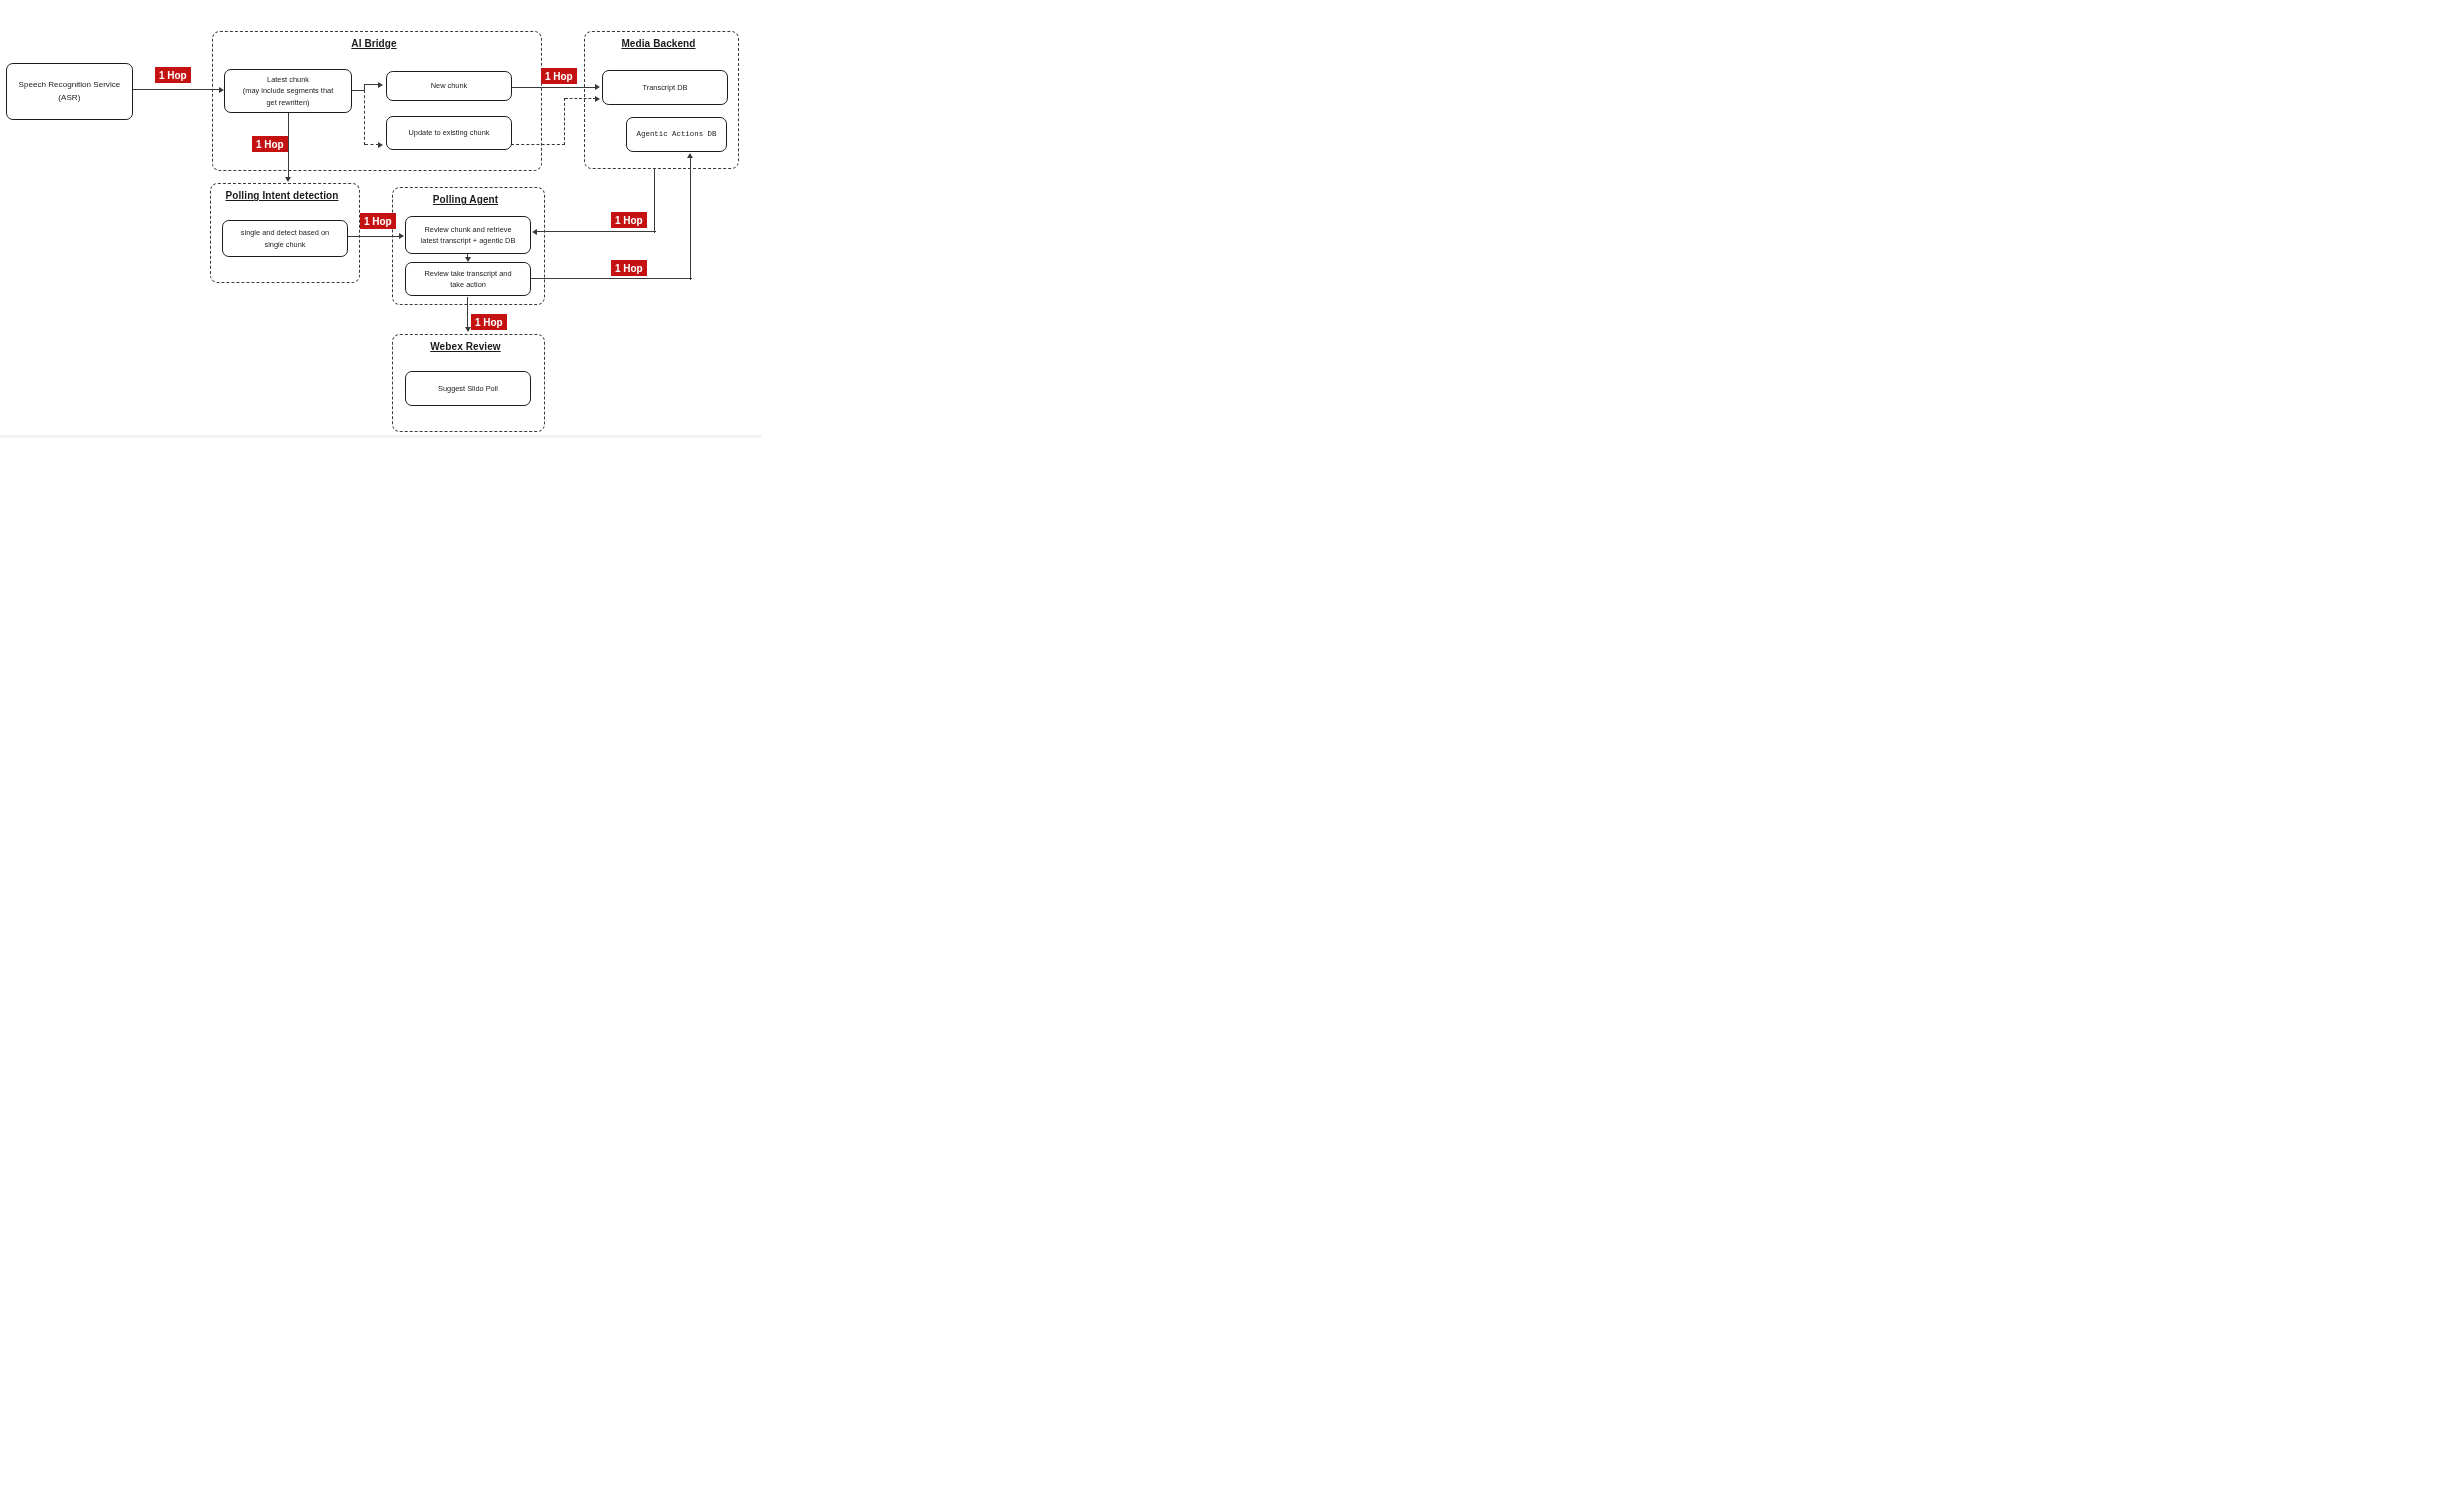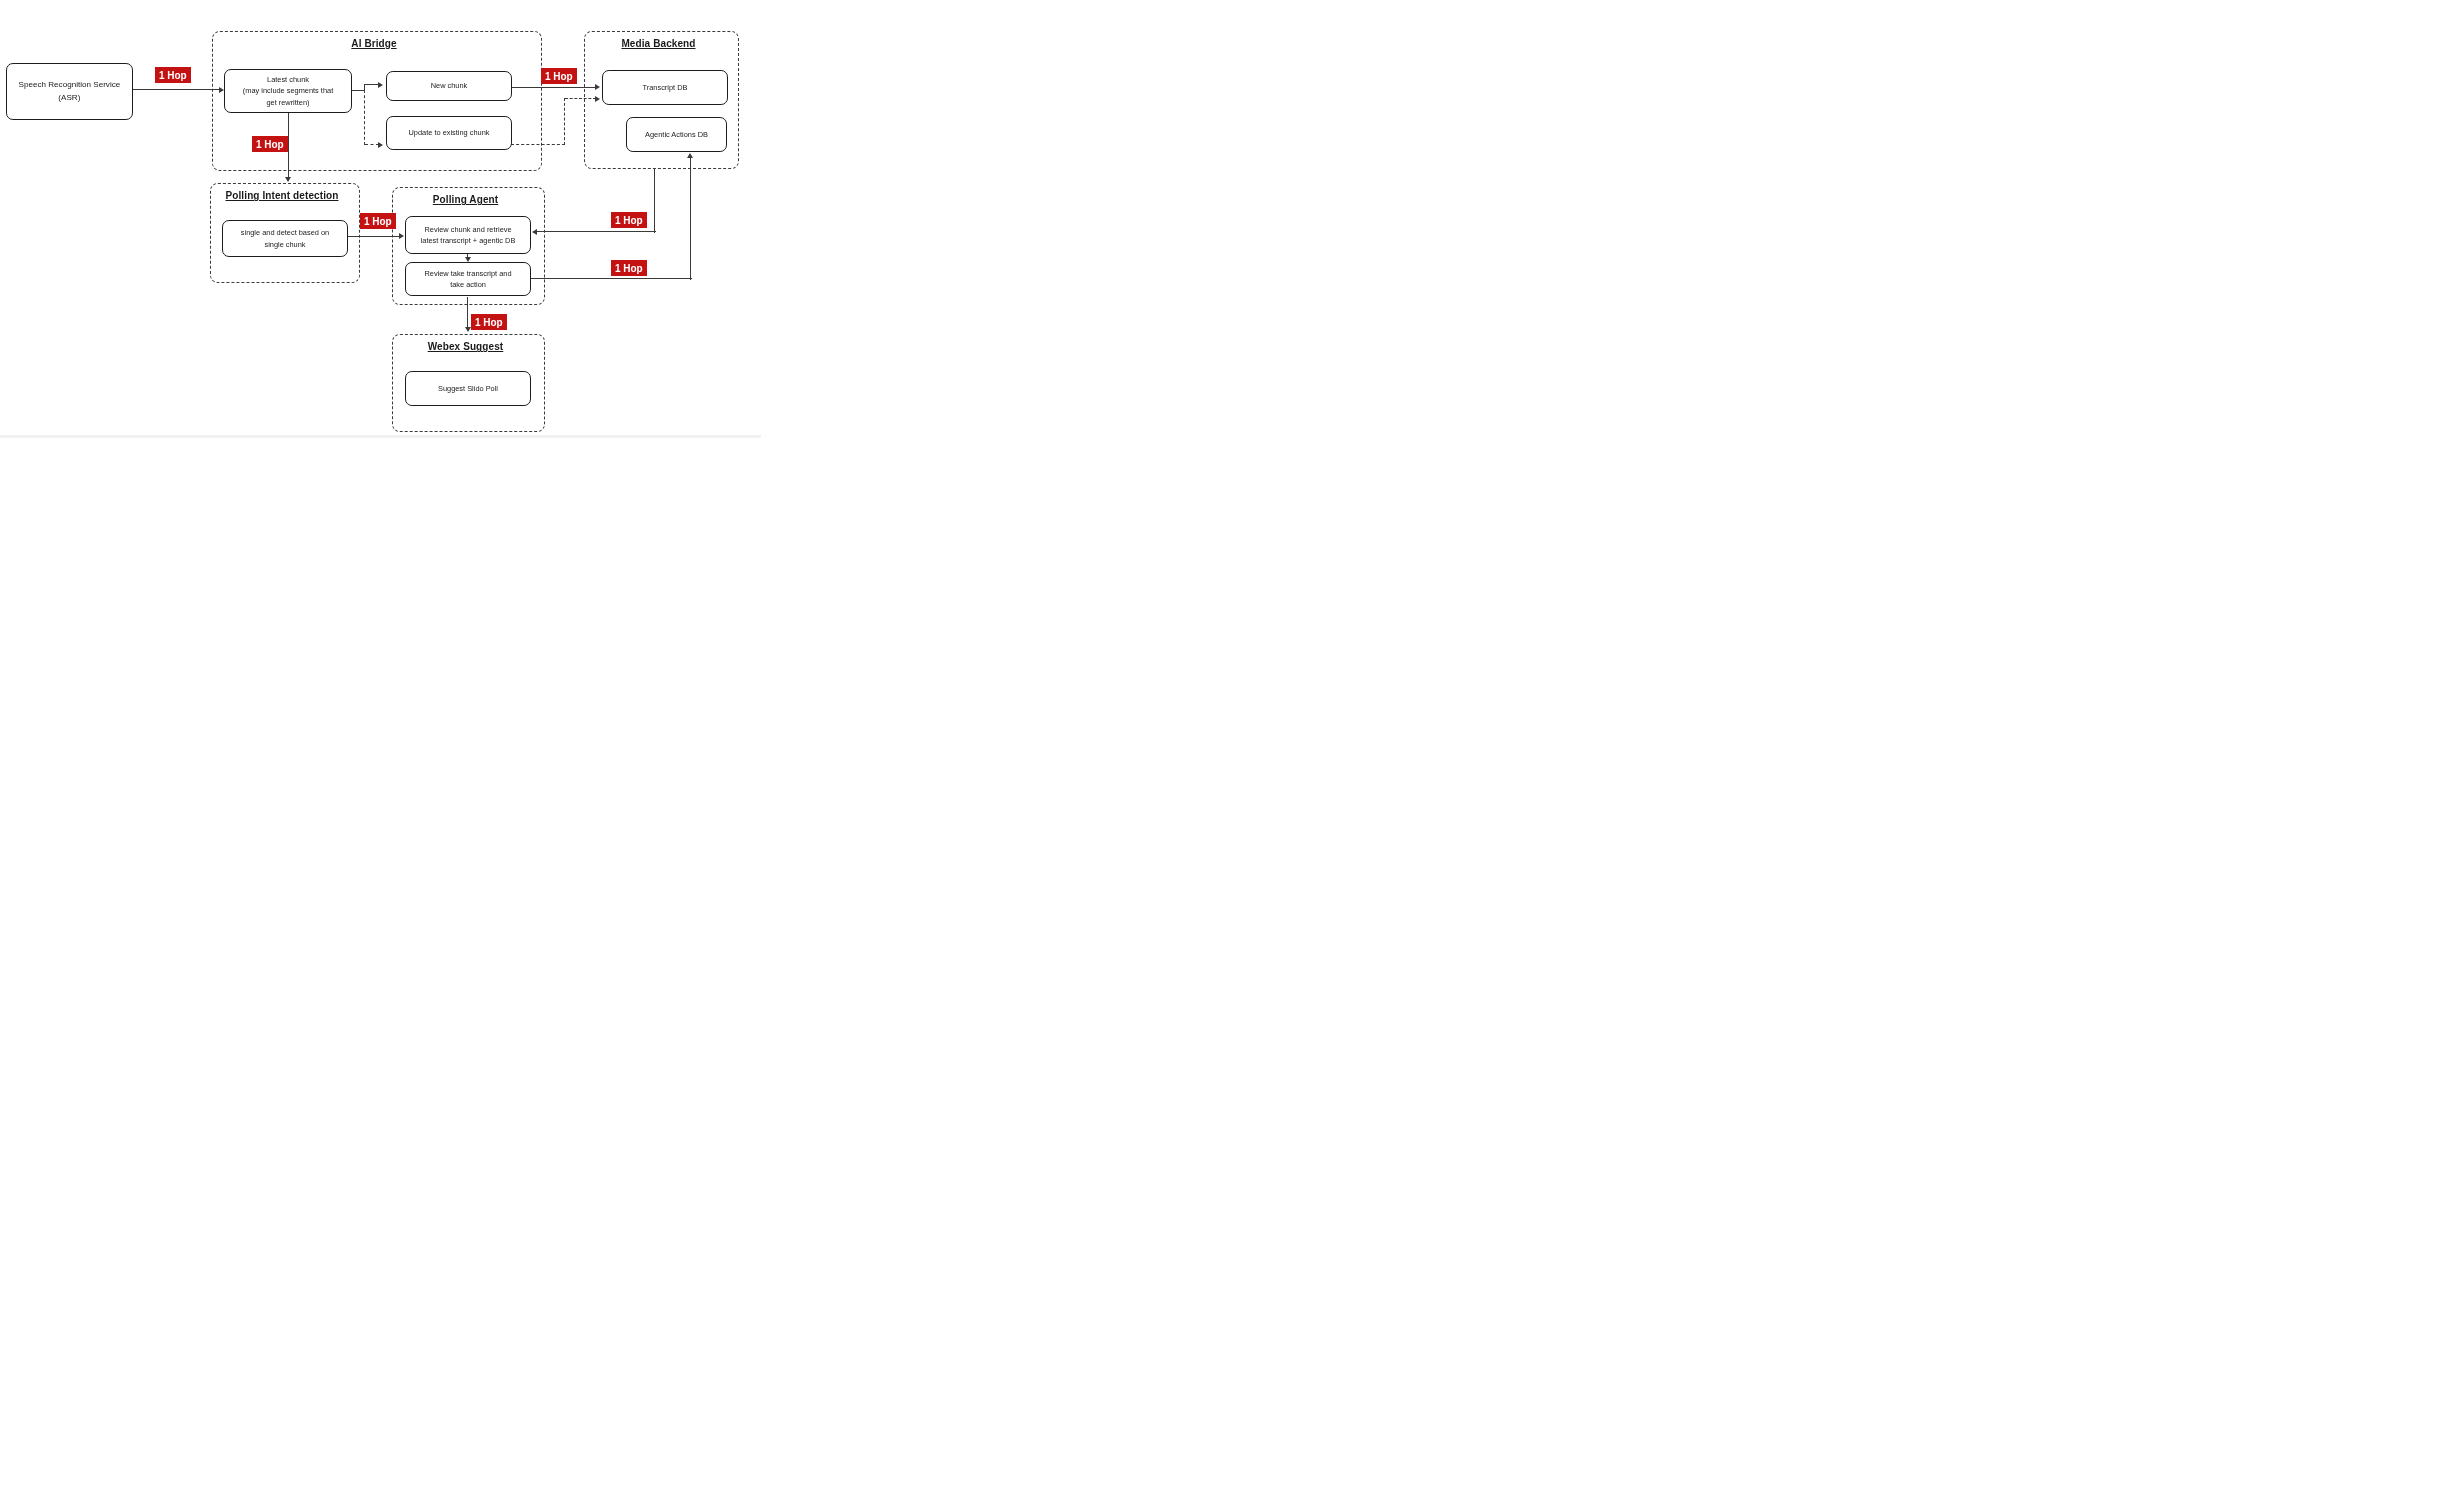--- a/index.html
+++ b/index.html
@@ -48,21 +48,21 @@
   <div class="group" style="left:584px;top:30.5px;width:155px;height:138px;">
     <div class="group-title">Media Backend</div>
   </div>
   <div class="group" style="left:210px;top:183px;width:150px;height:100px;">
     <div class="group-title">Polling Intent detection</div>
   </div>
   <div class="group" style="left:392px;top:187px;width:153px;height:118px;">
     <div class="group-title">Polling Agent</div>
   </div>
   <div class="group" style="left:392px;top:334px;width:153px;height:98px;">
-    <div class="group-title">Webex Suggest</div>
+    <div class="group-title">Webex Review</div>
   </div>
 
   <div class="seg h" style="left:133px;top:89px;width:89px;"></div>
   <div class="ah right" style="left:219px;top:87px;"></div>
 
   <div class="seg h" style="left:352px;top:90px;width:13.3px;"></div>
   <div class="seg v" style="left:364px;top:84px;height:6.4px;"></div>
   <div class="seg h" style="left:364px;top:84px;width:16.3px;"></div>
   <div class="ah right" style="left:378px;top:82px;"></div>
 
@@ -109,21 +109,21 @@
   </div>
   <div class="node" style="left:386px;top:71px;width:126px;height:30px;">
     <div class="node-label">New chunk</div>
   </div>
   <div class="node" style="left:386px;top:116px;width:126px;height:34px;">
     <div class="node-label">Update to existing chunk</div>
   </div>
   <div class="node" style="left:602px;top:70px;width:126px;height:35px;">
     <div class="node-label">Transcript DB</div>
   </div>
-  <div class="node" style="left:626px;top:117px;width:101px;height:35px;">
+  <div class="node" style="left:626px;top:117px;width:101px;height:35px;font-family:Liberation Mono, monospace;">
     <div class="node-label">Agentic Actions DB</div>
   </div>
   <div class="node" style="left:222px;top:220px;width:126px;height:37px;">
     <div class="node-label">single and detect based on
 single chunk</div>
   </div>
   <div class="node" style="left:405px;top:216px;width:126px;height:38px;">
     <div class="node-label">Review chunk and retrieve
 latest transcript + agentic DB</div>
   </div>

